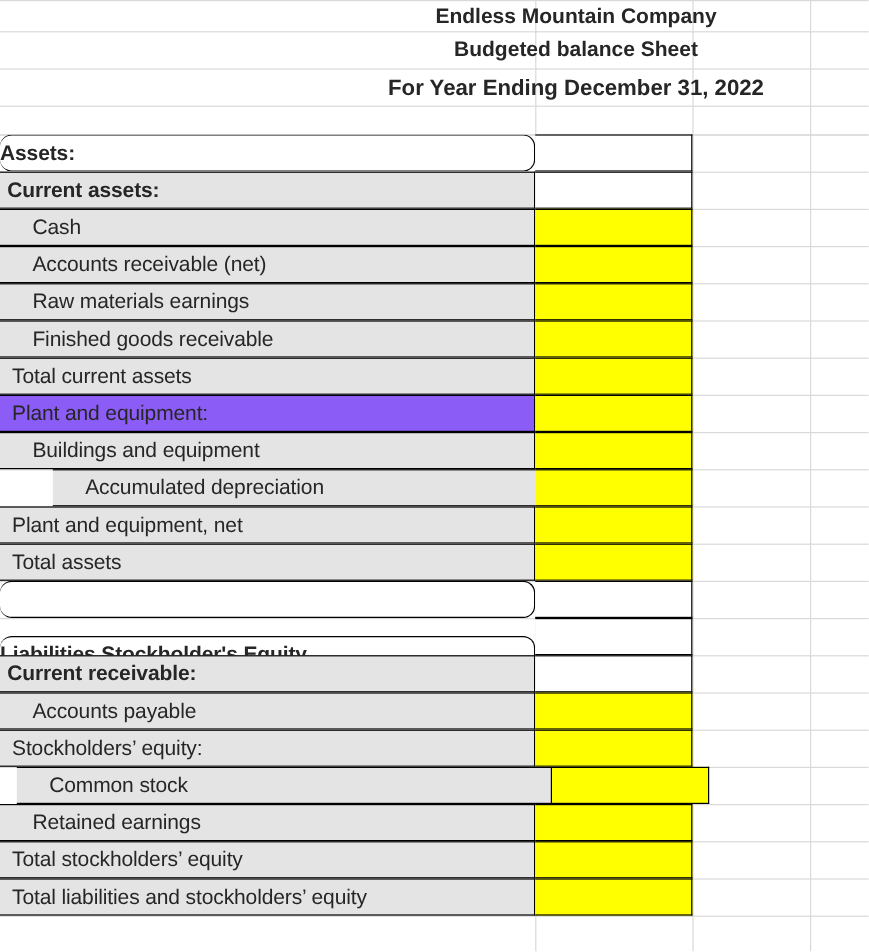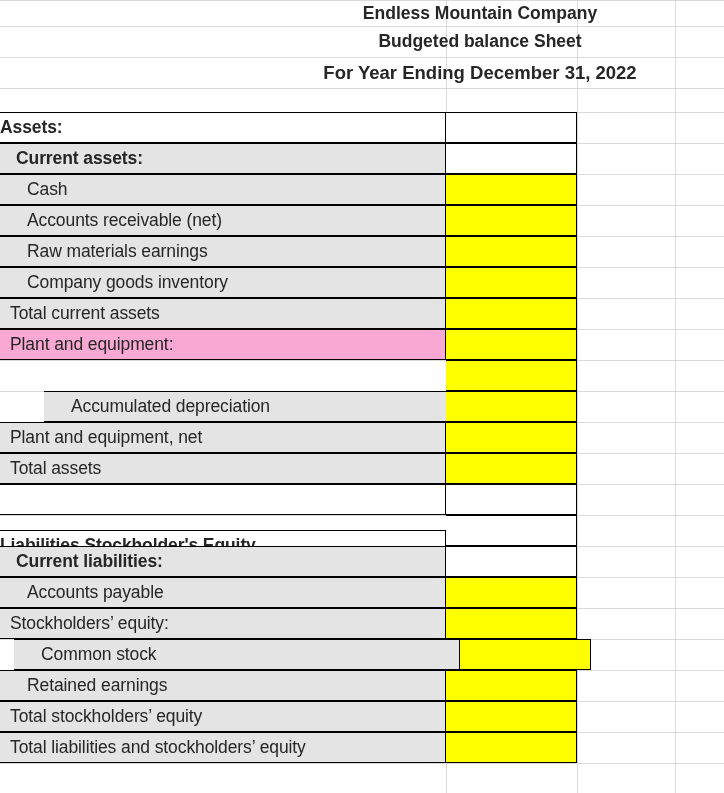--- a/index.html
+++ b/index.html
@@ -104,23 +104,23 @@
     box-sizing: border-box;
     border-top: 1.6px solid #000000;
     border-bottom: 1.6px solid #000000;
     border-right: 1.6px solid #000000;
     background: #ffffff;
   }
 
   .bold { font-weight: bold; }
 
   
-  .ind-0 { padding-left: 0px; }
+  .ind-0 { padding-left: 0px; border-radius: 10px; }
   .ind-1 { padding-left: 10px; }
-  .ind-2 { padding-left: 16px; }
+  .ind-2 { padding-left: 6px; }
   .ind-3 { padding-left: 27px; }
 
   
   .row.blank .cell-label { background: #ffffff; }
 </style>
 </head>
 <body>
 
 <div id="sheet">
 
@@ -184,32 +184,33 @@
       </div>
       <div class="row" style="top: 93px;">
         <div class="cell-label ind-3" style="background: rgb(228, 228, 228);">Accounts receivable (net)</div>
         <div class="cell-value" style="background: rgb(255, 255, 0);"></div>
       </div>
       <div class="row" style="top: 124px;">
         <div class="cell-label ind-3" style="background: rgb(228, 228, 228);">Raw materials earnings</div>
         <div class="cell-value" style="background: rgb(255, 255, 0);"></div>
       </div>
       <div class="row" style="top: 155px;">
-        <div class="cell-label ind-3" style="background: rgb(228, 228, 228);">Company goods inventory</div>
+        <div class="cell-label ind-3" style="background: rgb(228, 228, 228);">Finished goods receivable</div>
         <div class="cell-value" style="background: rgb(255, 255, 0);"></div>
       </div>
       <div class="row" style="top: 186px;">
         <div class="cell-label ind-1" style="background: rgb(228, 228, 228);">Total current assets</div>
         <div class="cell-value" style="background: rgb(255, 255, 0);"></div>
       </div>
       <div class="row" style="top: 217px;">
-        <div class="cell-label ind-1" style="background: #f9a8d4;">Plant and equipment:</div>
+        <div class="cell-label ind-1" style="background: #8b5cf6;">Plant and equipment:</div>
         <div class="cell-value" style="background: rgb(255, 255, 0);"></div>
       </div>
       <div class="row" style="top: 248px;">
+        <div class="cell-label ind-3" style="background: rgb(228, 228, 228);">Buildings and equipment</div>
         <div class="cell-value" style="background: rgb(255, 255, 0);"></div>
       </div>
       <div class="row" style="top: 279px;">
         <div class="cell-label ind-3" style="background: rgb(228, 228, 228); margin-left: 44px;">Accumulated depreciation</div>
         <div class="cell-value" style="background: rgb(255, 255, 0);"></div>
       </div>
       <div class="row" style="top: 310px;">
         <div class="cell-label ind-1" style="background: rgb(228, 228, 228);">Plant and equipment, net</div>
         <div class="cell-value" style="background: rgb(255, 255, 0);"></div>
       </div>
@@ -219,21 +220,21 @@
       </div>
       <div class="row blank" style="top: 372px;">
         <div class="cell-label ind-0" style="background: rgb(255, 255, 255);"></div>
         <div class="cell-value" style="background: rgb(255, 255, 255);"></div>
       </div>
       <div class="row" style="top: 403px;">
         <div class="cell-label ind-0 bold" style="background: rgb(255, 255, 255); margin-top: 15px;">Liabilities  Stockholder's Equity</div>
         <div class="cell-value" style="background: rgb(255, 255, 255);"></div>
       </div>
       <div class="row" style="top: 434px;">
-        <div class="cell-label ind-2 bold" style="background: rgb(228, 228, 228);">Current liabilities:</div>
+        <div class="cell-label ind-2 bold" style="background: rgb(228, 228, 228);">Current receivable:</div>
         <div class="cell-value" style="background: rgb(255, 255, 255);"></div>
       </div>
       <div class="row" style="top: 465px;">
         <div class="cell-label ind-3" style="background: rgb(228, 228, 228);">Accounts payable</div>
         <div class="cell-value" style="background: rgb(255, 255, 0);"></div>
       </div>
       <div class="row" style="top: 496px; text-decoration: underline;">
         <div class="cell-label ind-1" style="background: rgb(228, 228, 228);">Stockholders’ equity:</div>
         <div class="cell-value" style="background: rgb(255, 255, 0);"></div>
       </div>

